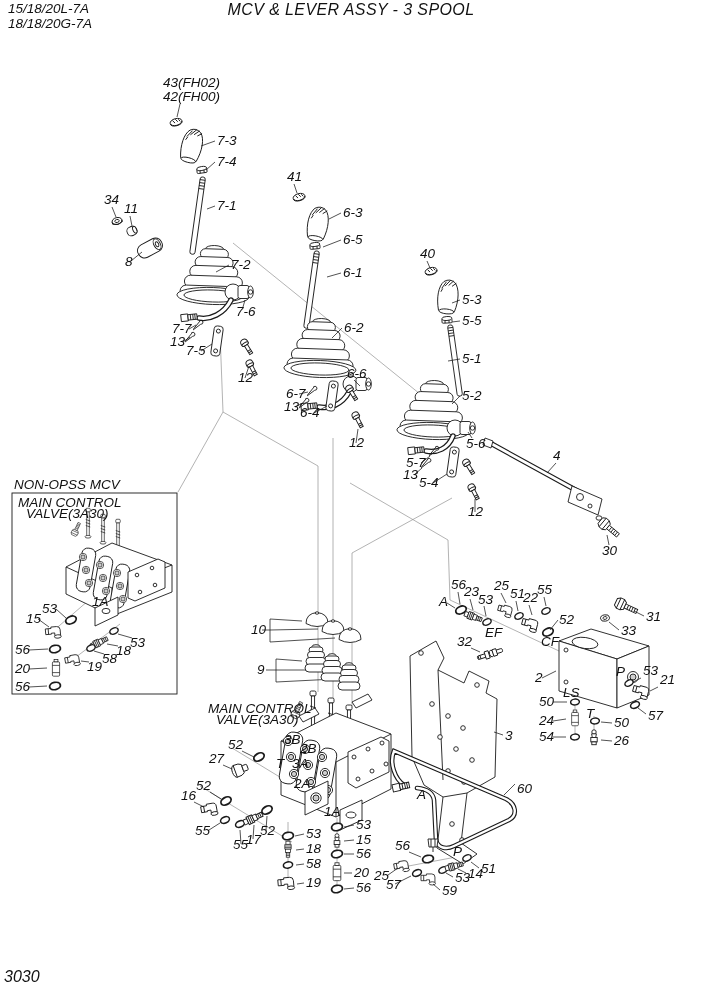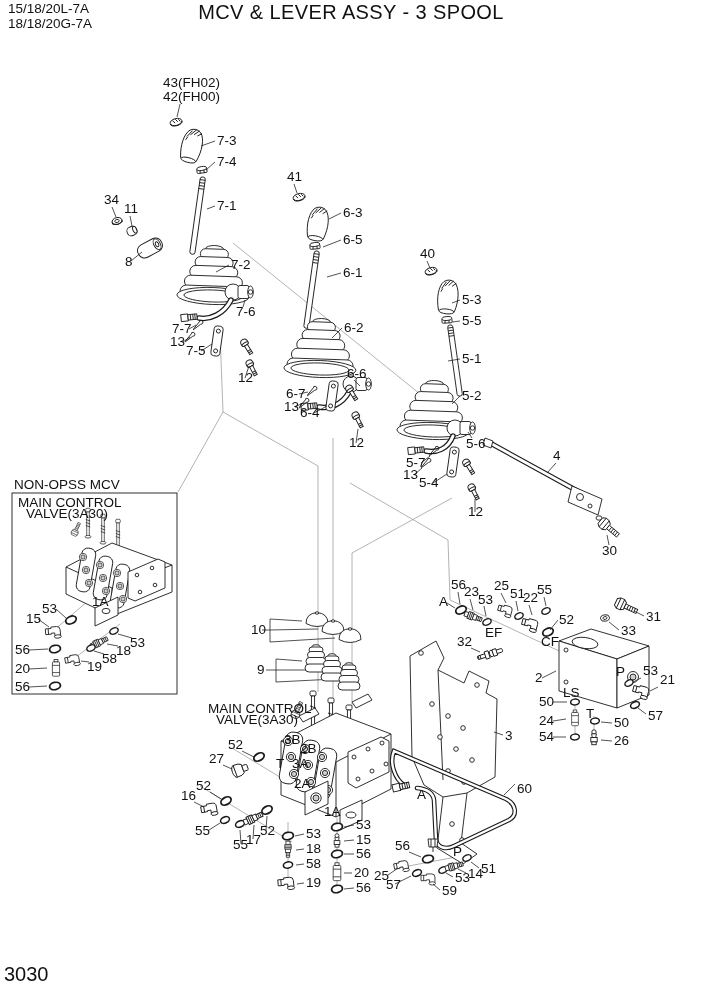--- a/index.html
+++ b/index.html
@@ -1,20 +1,20 @@
 <!DOCTYPE html>
 <html><head>
 <meta charset="utf-8">
 <style>
   html,body{margin:0;padding:0;background:#fff;}
   .page{position:relative;width:702px;height:992px;background:#fff;overflow:hidden;
-        font-family:"Liberation Sans",sans-serif;color:#111;}
+        font-family:"Liberation Sans",sans-serif;color:#111;font-style:italic;}
   .hdr-models{position:absolute;left:8px;top:1px;font-size:13.5px;line-height:15px;white-space:pre;}
-  .hdr-title{position:absolute;left:0;right:0;top:1px;text-align:center;font-size:20px;letter-spacing:0.4px;}
-  .page-num{position:absolute;left:4px;bottom:6px;font-size:20px;}
+  .hdr-title{position:absolute;left:0;right:0;top:1px;text-align:center;font-size:16px;letter-spacing:0.4px;}
+  .page-num{position:absolute;left:4px;bottom:6px;font-size:16px;}
   svg{position:absolute;left:0;top:0;}
   .p{fill:#fff;stroke:#1a1a1a;stroke-width:0.9;}
   .pd{fill:#cfcfcf;stroke:#1a1a1a;stroke-width:0.9;}
   .ln{stroke:#1a1a1a;stroke-width:0.9;fill:none;}
   .cl{stroke:#8a8a8a;stroke-width:0.65;fill:none;}
   .ld{stroke:#1a1a1a;stroke-width:0.75;fill:none;}
   .hose{stroke:#1a1a1a;stroke-width:5.5;fill:none;stroke-linecap:round;}
   .hosein{stroke:#fff;stroke-width:3;fill:none;stroke-linecap:round;}
   .tube{stroke:#1a1a1a;stroke-width:4.6;fill:none;stroke-linecap:round;}
   .tubein{stroke:#fff;stroke-width:2.4;fill:none;stroke-linecap:round;}

